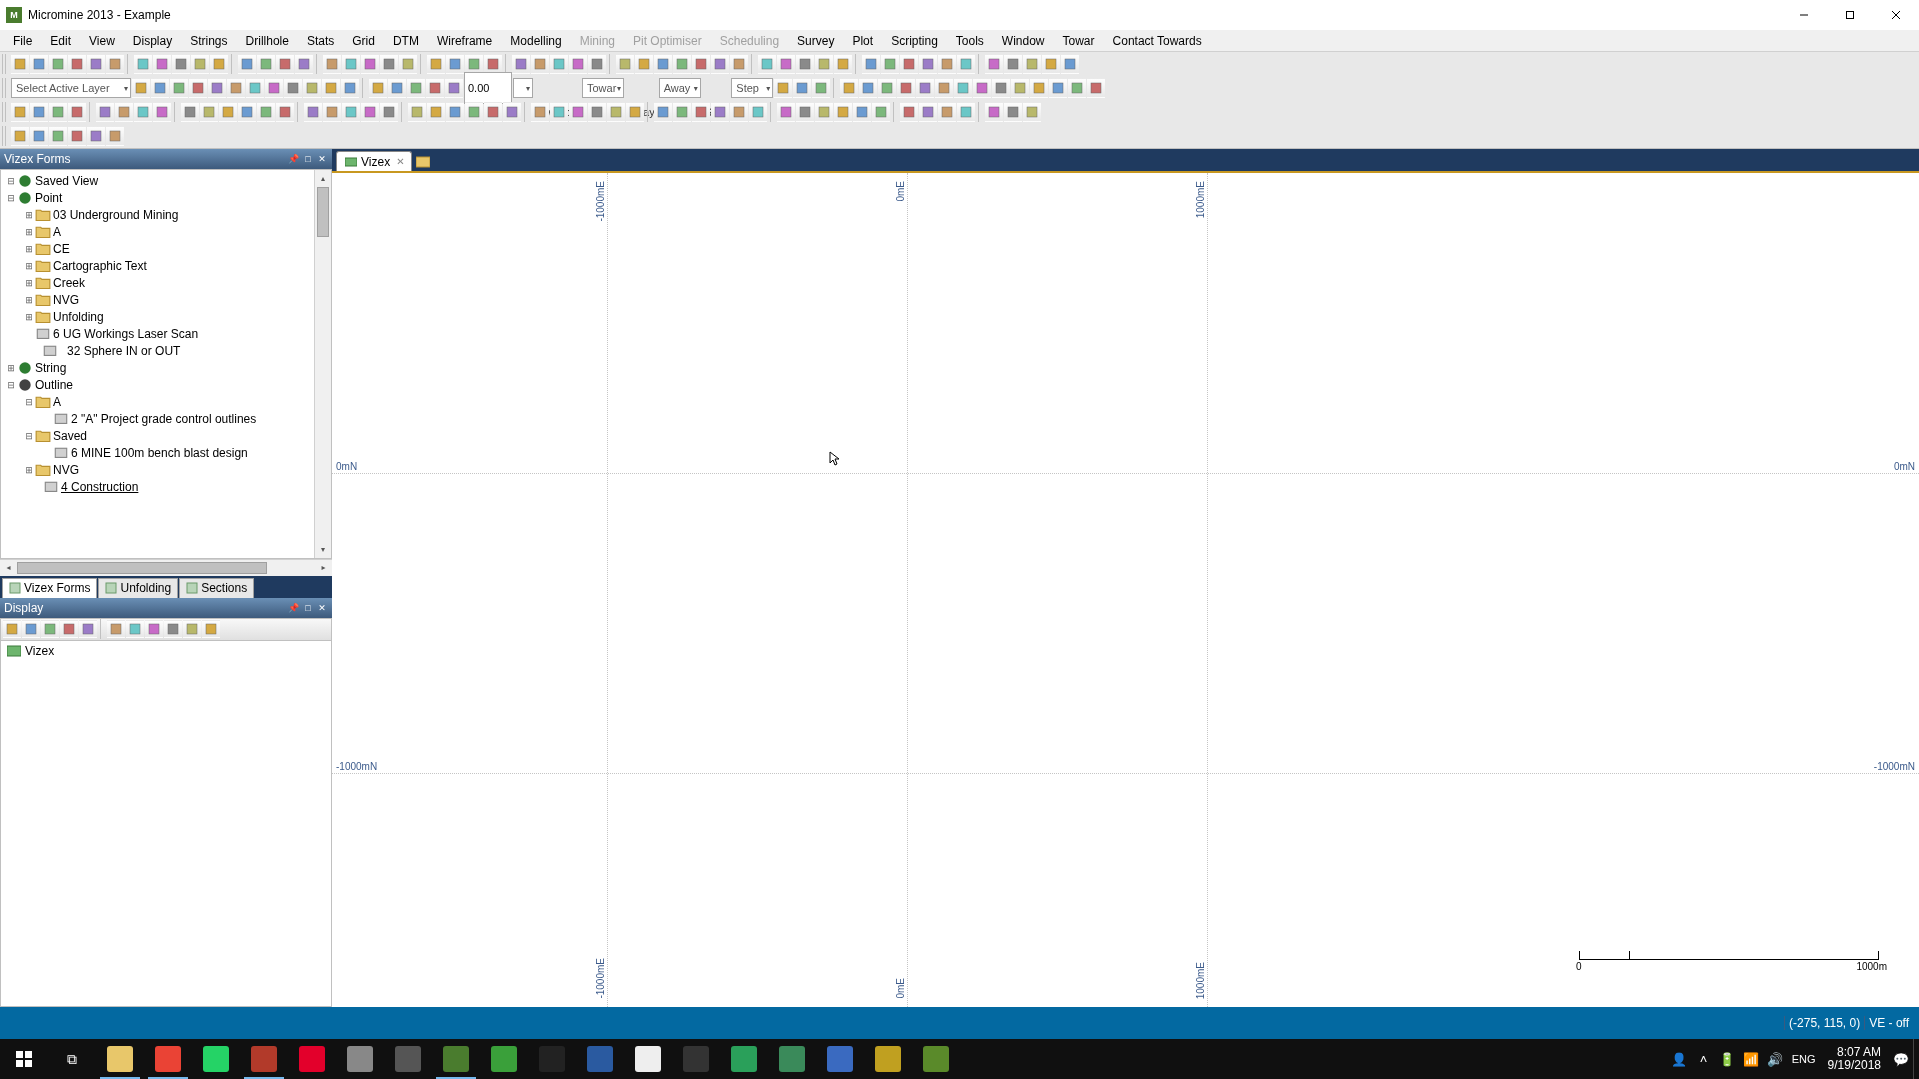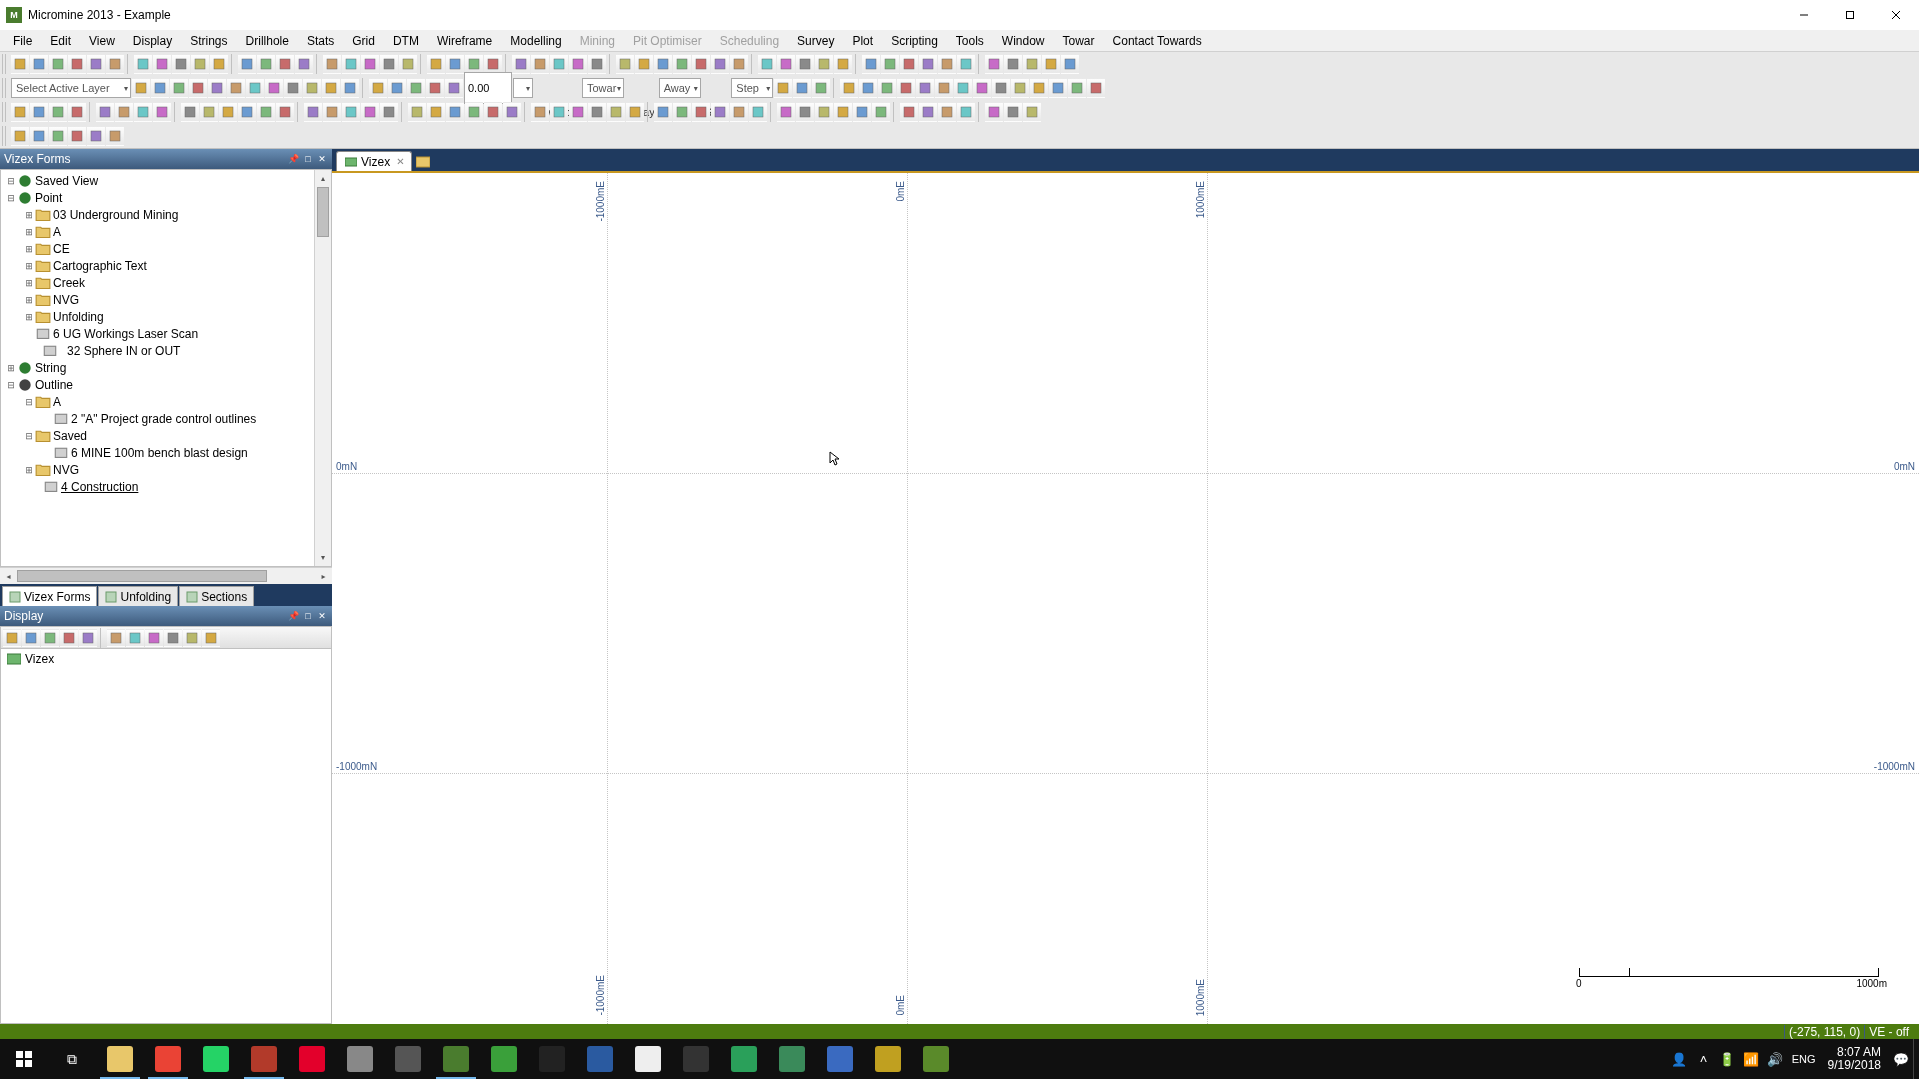--- a/index.html
+++ b/index.html
@@ -76,21 +76,21 @@
 .grid-line-h { position: absolute; left: 0; right: 0; border-top: 1px dotted #c5c5c5; }
 .grid-label-v { position: absolute; font-size: 10px; color: #3b5a8b; writing-mode: vertical-rl; transform: rotate(180deg); }
 .grid-label-h { position: absolute; font-size: 10px; color: #3b5a8b; }
 .cursor-mark { position: absolute; width: 10px; height: 14px; }
 .scalebar { position: absolute; bottom: 40px; right: 40px; height: 16px; }
 .scalebar-line { position: absolute; top: 8px; left: 0; right: 0; border-top: 1px solid #000; }
 .scalebar-tick { position: absolute; width: 1px; height: 8px; background: #000; top: 0; }
 .scalebar-label { position: absolute; font-size: 10px; color: #000; top: 10px; }
 
 
-.statusbar { height: 15px; background: #4d7c0f; color: #fff; display: flex; align-items: center; padding: 0 6px; font-size: 11px; }
+.statusbar { height: 32px; background: #0369a1; color: #fff; display: flex; align-items: center; padding: 0 6px; font-size: 11px; }
 .statusbar .spacer { flex: 1; }
 .statusbar .cell { padding: 0 4px; border-left: 1px solid #3a5a80; }
 
 
 .taskbar { height: 40px; background: #101010; display: flex; align-items: center; }
 .taskbar .start { width: 48px; height: 40px; display: flex; align-items: center; justify-content: center; color: #fff; }
 .taskbar .task-btn { width: 48px; height: 40px; display: flex; align-items: center; justify-content: center; position: relative; }
 .taskbar .task-btn.active::after { content: ''; position: absolute; bottom: 0; left: 4px; right: 4px; height: 2px; background: #76b9ed; }
 .taskbar .task-icon { width: 26px; height: 26px; border-radius: 3px; display: flex; align-items: center; justify-content: center; font-size: 14px; color: #fff; }
 .taskbar .tray { margin-left: auto; display: flex; align-items: center; color: #fff; height: 40px; }

